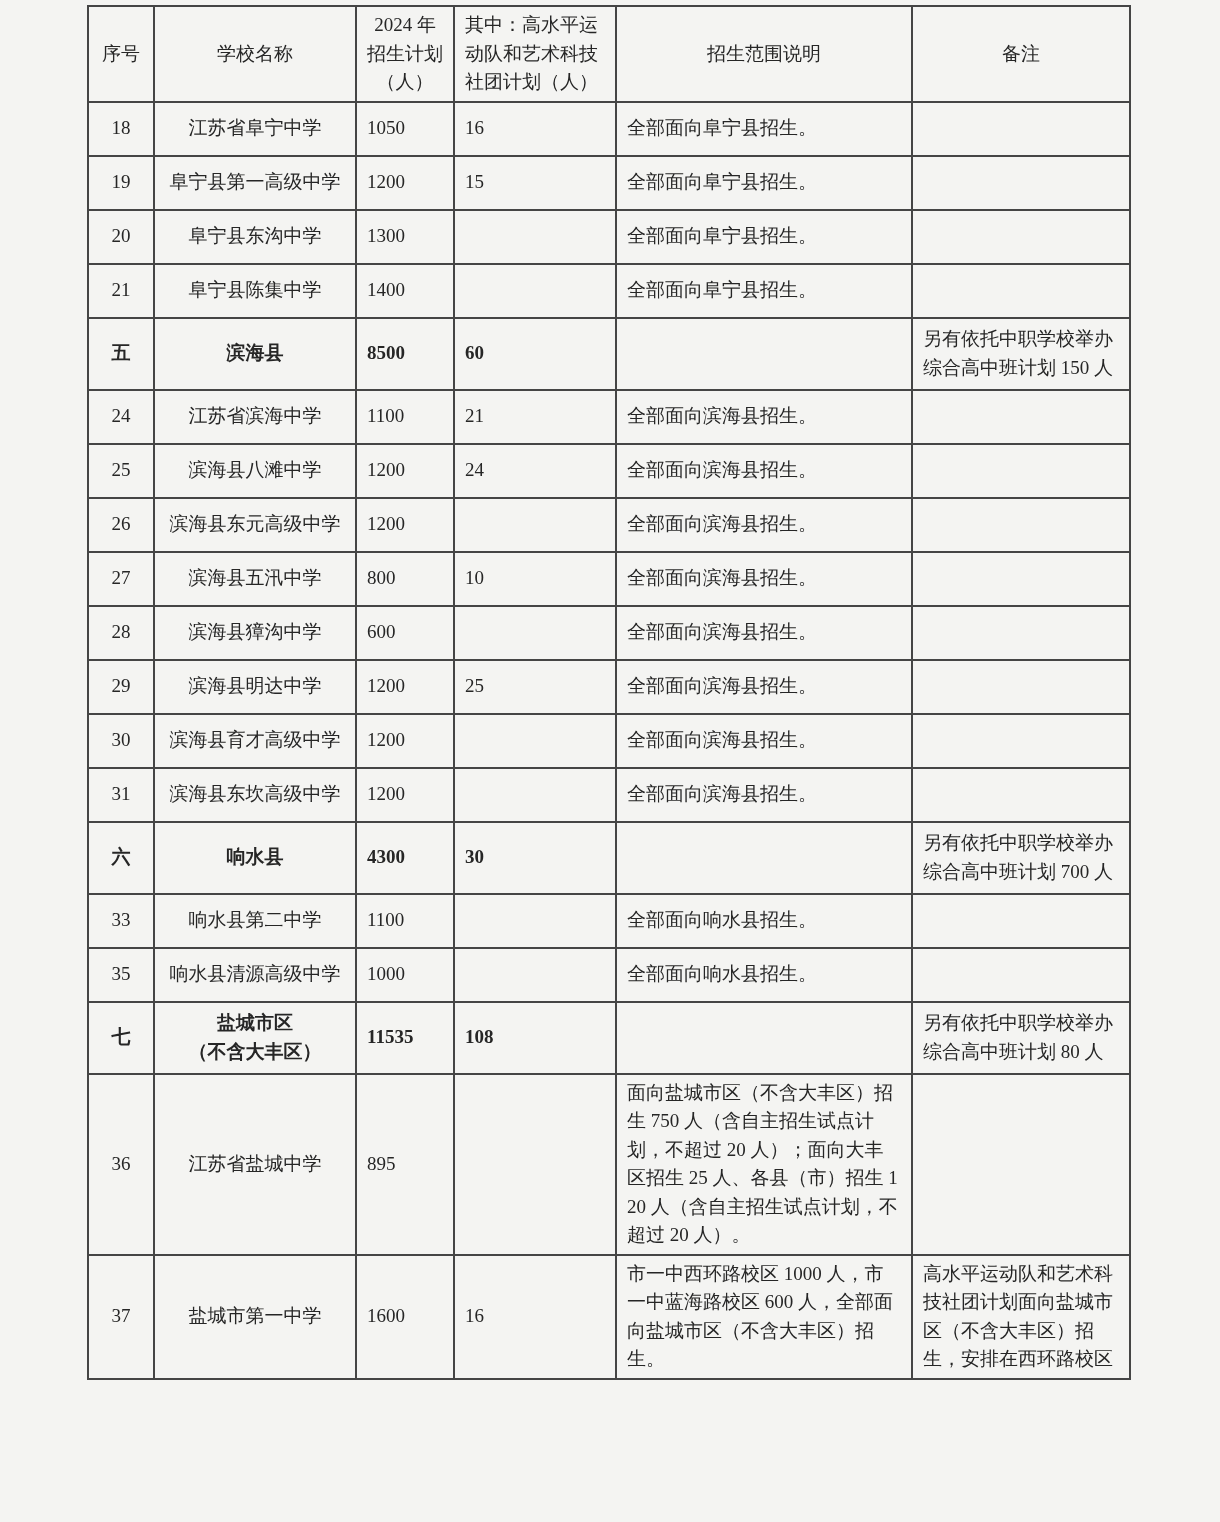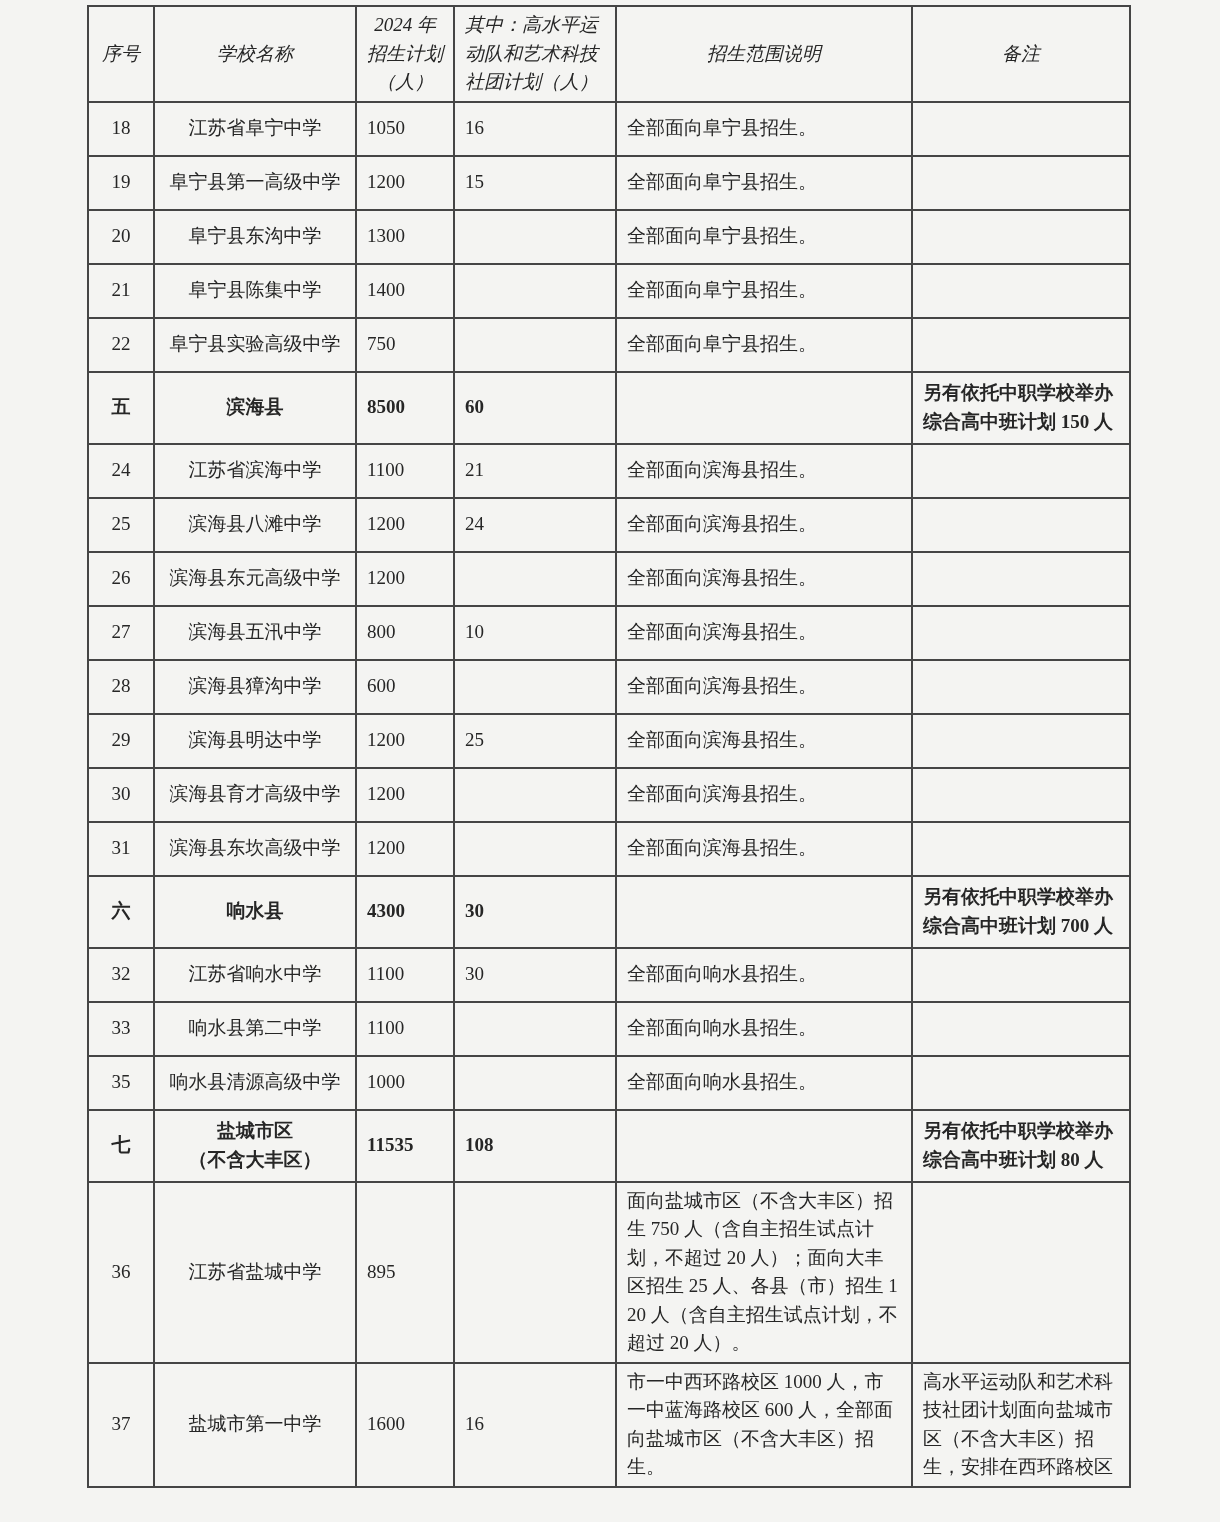--- a/index.html
+++ b/index.html
@@ -32,35 +32,34 @@
     font-size: 19px;
     line-height: 1.5;
     vertical-align: middle;
     padding: 4px 10px;
     word-break: break-all;
   }
   thead th {
     font-weight: normal;
     height: 82px;
     text-align: center;
-    font-style: italic;
   }
   th.h-plan, th.h-club { white-space: pre-line; }
   th.h-club { text-align: left; padding-left: 8px; }
 
   tbody td { height: 44px; }
   .col-serial { text-align: center; }
   .col-school { text-align: center; white-space: pre-line; }
   .col-plan   { text-align: left; }
   .col-club   { text-align: left; margin-top: 16px; }
   .col-scope  { text-align: left; }
   .col-remark { text-align: left; }
 
   tr.section td { font-weight: bold; height: 62px; }
-  tr.section td.col-remark { font-weight: bold; margin-left: 40px; }
+  tr.section td.col-remark { font-weight: normal; margin-left: 40px; }
 </style>
 </head>
 <body>
 
 <div class="page">
   <div class="table-wrap">
     <table class="enroll">
       <colgroup>
         <col style="width:66px">
         <col style="width:202px">
@@ -109,28 +108,20 @@
             <td class="col-remark"></td>
           </tr>
           <tr>
             <td class="col-serial">21</td>
             <td class="col-school">阜宁县陈集中学</td>
             <td class="col-plan">1400</td>
             <td class="col-club"></td>
             <td class="col-scope">全部面向阜宁县招生。</td>
             <td class="col-remark"></td>
           </tr>
-          <tr>
-            <td class="col-serial">22</td>
-            <td class="col-school">阜宁县实验高级中学</td>
-            <td class="col-plan">750</td>
-            <td class="col-club"></td>
-            <td class="col-scope">全部面向阜宁县招生。</td>
-            <td class="col-remark"></td>
-          </tr>
           <tr class="section">
             <td class="col-serial">五</td>
             <td class="col-school">滨海县</td>
             <td class="col-plan">8500</td>
             <td class="col-club">60</td>
             <td class="col-scope"></td>
             <td class="col-remark">另有依托中职学校举办综合高中班计划 150 人</td>
           </tr>
           <tr>
             <td class="col-serial">24</td>
@@ -196,28 +187,20 @@
             <td class="col-scope">全部面向滨海县招生。</td>
             <td class="col-remark"></td>
           </tr>
           <tr class="section">
             <td class="col-serial">六</td>
             <td class="col-school">响水县</td>
             <td class="col-plan">4300</td>
             <td class="col-club">30</td>
             <td class="col-scope"></td>
             <td class="col-remark">另有依托中职学校举办综合高中班计划 700 人</td>
-          </tr>
-          <tr>
-            <td class="col-serial">32</td>
-            <td class="col-school">江苏省响水中学</td>
-            <td class="col-plan">1100</td>
-            <td class="col-club">30</td>
-            <td class="col-scope">全部面向响水县招生。</td>
-            <td class="col-remark"></td>
           </tr>
           <tr>
             <td class="col-serial">33</td>
             <td class="col-school">响水县第二中学</td>
             <td class="col-plan">1100</td>
             <td class="col-club"></td>
             <td class="col-scope">全部面向响水县招生。</td>
             <td class="col-remark"></td>
           </tr>
           <tr>

